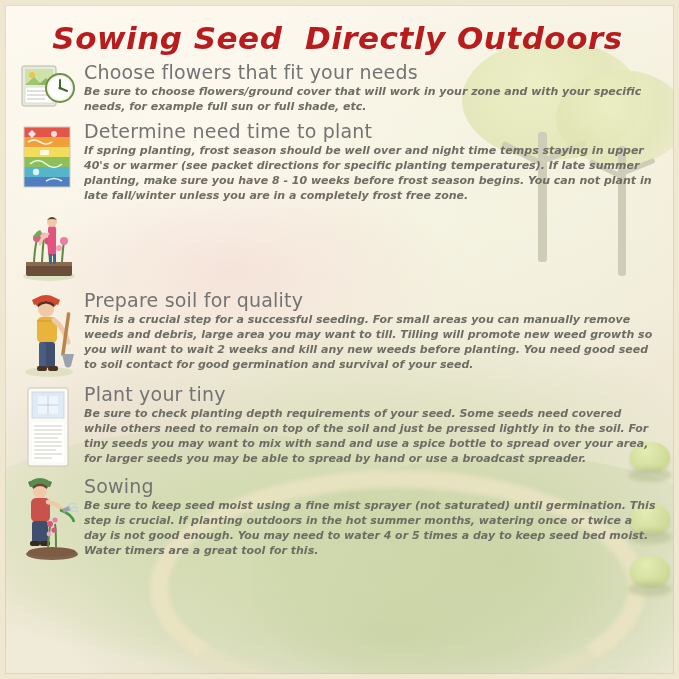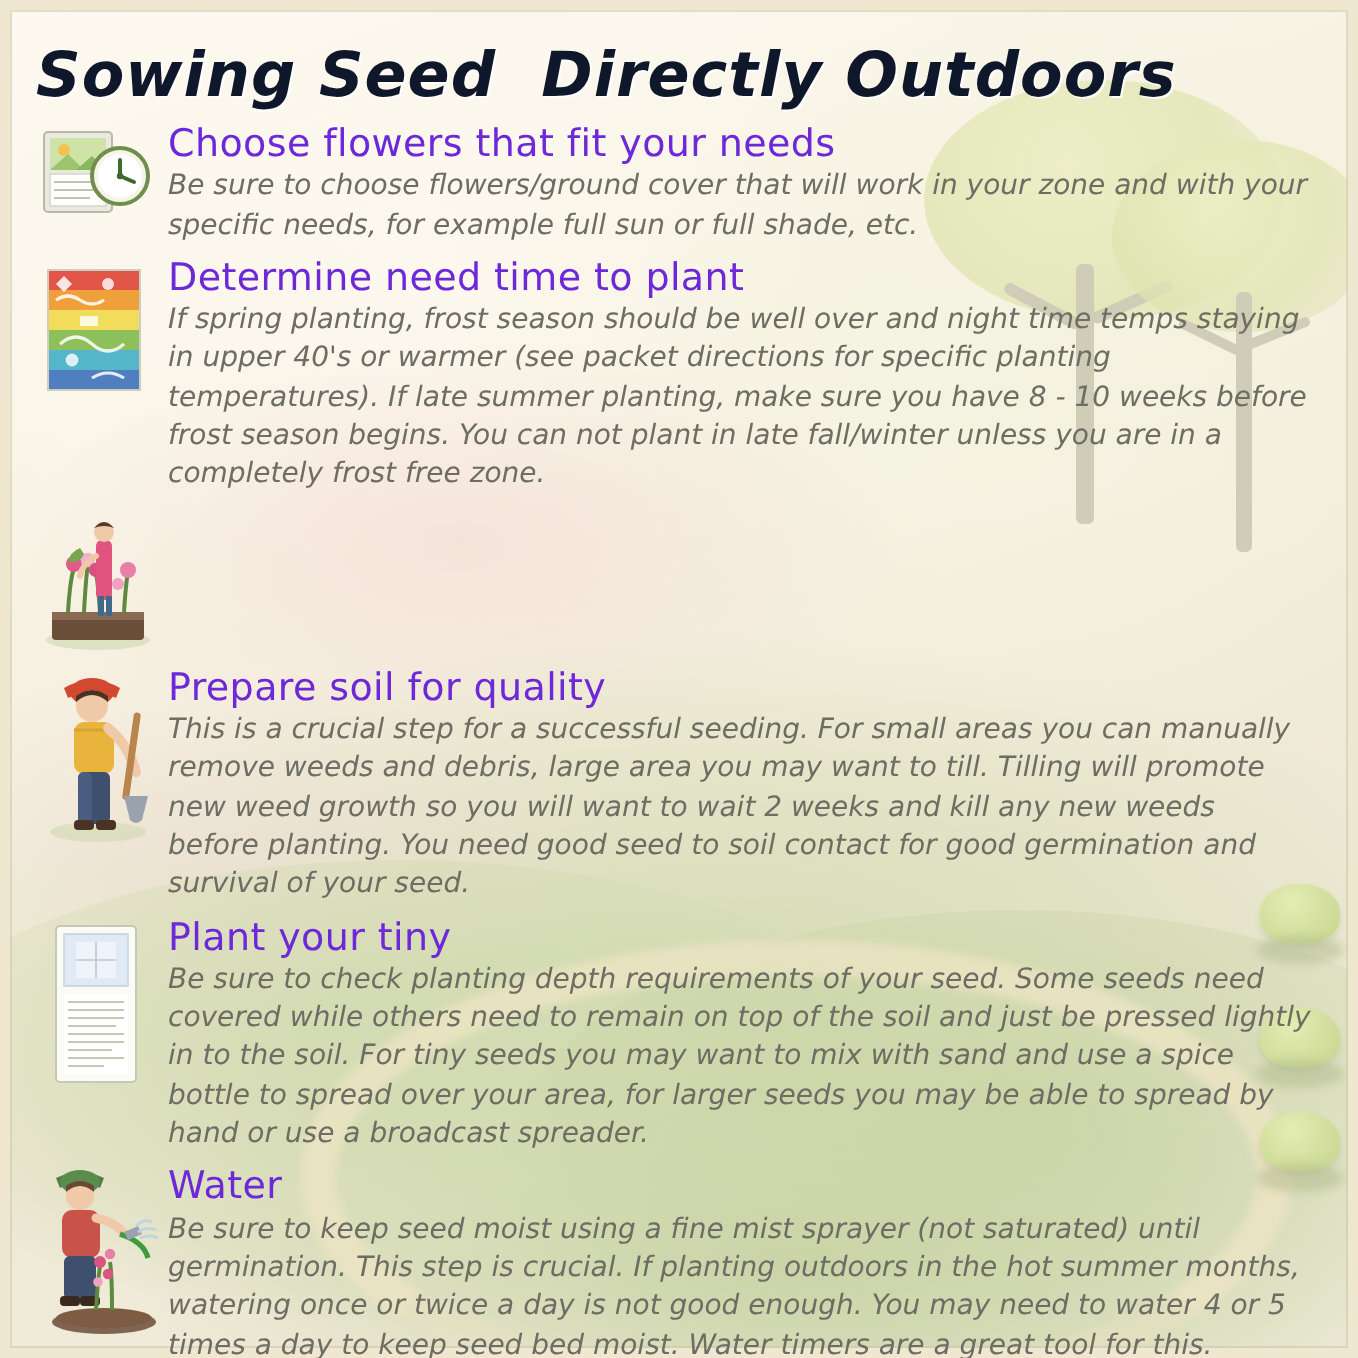--- a/index.html
+++ b/index.html
@@ -118,26 +118,27 @@
   }
   
   .content {
     position: relative;
     z-index: 5;
     padding: 16px 22px 10px 18px;
     box-sizing: border-box;
     height: 679px;
   }
   .title {
+    text-align: center;
     font-family: "DejaVu Sans", sans-serif;
     font-weight: bold;
     font-style: italic;
     font-size: 31px;
     letter-spacing: 0.5px;
-    color: #0f172a;
+    color: #b91c1c;
     text-shadow: 1px 1px 0 rgba(255,255,255,0.85);
     margin: 4px 0 6px 0;
     white-space: pre;
   }
   .steps {
     margin-top: 2px;
   }
   .step {
     display: flex;
     align-items: flex-start;
@@ -151,32 +152,33 @@
     position: relative;
   }
   .step-body {
     flex: 1 1 auto;
     min-width: 0;
   }
   .step-title {
     font-family: "DejaVu Sans", sans-serif;
     font-size: 19px;
     font-weight: normal;
-    color: #6d28d9;
+    color: #737373;
     line-height: 1.12;
     margin: 0 0 1px 0;
     letter-spacing: 0.2px;
   }
   .step-text {
     font-family: "DejaVu Sans", sans-serif;
     font-style: italic;
-    font-size: 14px;
+    font-size: 11px;
     line-height: 1.38;
     color: #6d6d63;
     margin: 0;
+    font-weight: bold;
   }
   
   .s1 .step-icon { height: 48px; }
   .s2 .step-icon { height: 74px; }
   .s3 .step-icon { height: 74px; }
   .s4 .step-icon { height: 88px; }
   .s5 .step-icon { height: 86px; }
   .s6 .step-icon { height: 86px; }
 
   
@@ -379,20 +381,20 @@
             <path d="M52 36 q5 -2 9 0" stroke="#bfd3e6" stroke-width="1.4" fill="none"></path>
             <path d="M30 72 q1 -16 2 -22" stroke="#5d8a3e" stroke-width="2" fill="none"></path>
             <path d="M38 72 q0 -18 -1 -24" stroke="#5d8a3e" stroke-width="2" fill="none"></path>
             <circle cx="32" cy="48" r="3" fill="#d9547f"></circle>
             <circle cx="37" cy="44" r="2.6" fill="#e87fa6"></circle>
             <circle cx="36" cy="54" r="2.6" fill="#d9547f"></circle>
             <circle cx="31" cy="58" r="2.4" fill="#f0a0c0"></circle>
           </svg>
         </div>
         <div class="step-body">
-          <div class="step-title">Water</div>
+          <div class="step-title">Sowing</div>
           <div class="step-text">Be sure to keep seed moist using a fine mist sprayer (not saturated) until germination. This step is crucial. If planting outdoors in the hot summer months, watering once or twice a day is not good enough. You may need to water 4 or 5 times a day to keep seed bed moist. Water timers are a great tool for this.</div>
         </div>
       </div>
 
     </div>
   </div>
 </div>
 
 </body></html>

